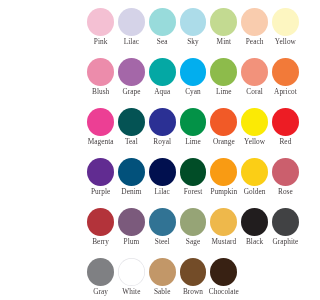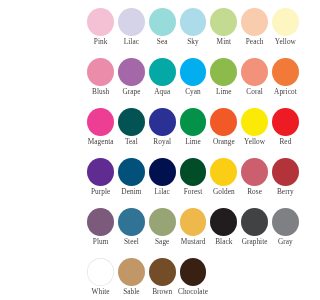--- a/index.html
+++ b/index.html
@@ -153,20 +153,24 @@
       </div>
       <div class="swatch-cell">
         <div class="swatch-dot" style="background: rgb(1, 16, 79);"></div>
         <div class="swatch-label">Lilac</div>
       </div>
       <div class="swatch-cell">
         <div class="swatch-dot" style="background: rgb(1, 77, 39);"></div>
         <div class="swatch-label">Forest</div>
       </div>
       <div class="swatch-cell">
+        <div class="swatch-dot" style="background: rgb(249, 155, 19);"></div>
+        <div class="swatch-label">Pumpkin</div>
+      </div>
+      <div class="swatch-cell">
         <div class="swatch-dot" style="background: rgb(251, 206, 22);"></div>
         <div class="swatch-label">Golden</div>
       </div>
       <div class="swatch-cell">
         <div class="swatch-dot" style="background: rgb(203, 95, 109);"></div>
         <div class="swatch-label">Rose</div>
       </div>
       <div class="swatch-cell">
         <div class="swatch-dot" style="background: rgb(179, 51, 58);"></div>
         <div class="swatch-label">Berry</div>

